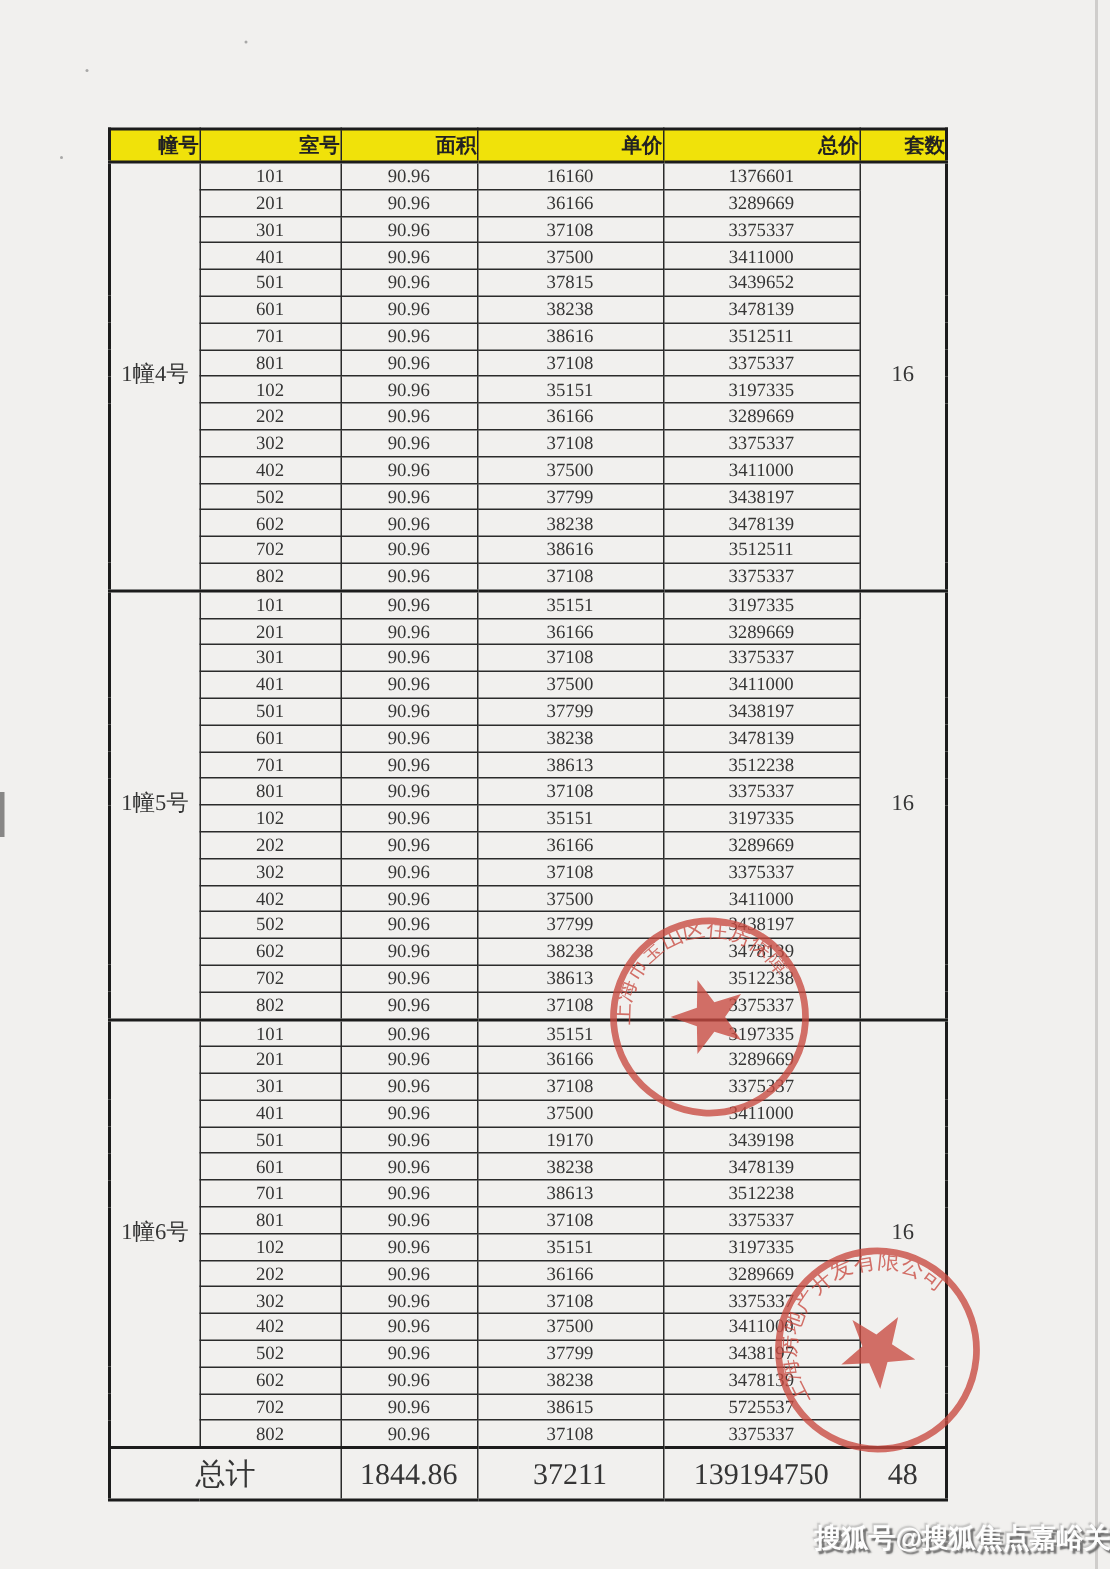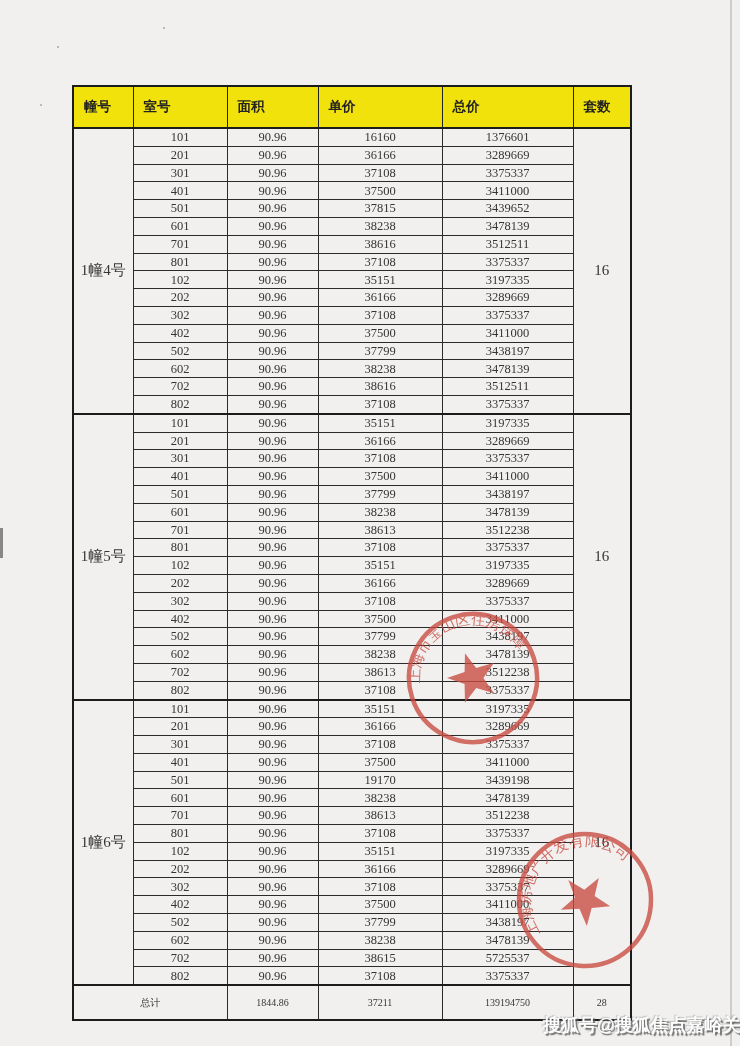--- a/index.html
+++ b/index.html
@@ -17,33 +17,33 @@
 
   table.price{
     position:absolute;left:72px;top:85px;width:558px;
     border-collapse:collapse;table-layout:fixed;
     border:2px solid #1c1c1c;
   }
   table.price th{
     height:20px;background:#f0e20a;
     border:1px solid #222;border-bottom:2px solid #1c1c1c;
     font-size:13.5px;font-weight:bold;color:#222;
-    padding:10px;text-align:left;
+    padding:0;text-align:right;
   }
   table.price td{
     height:16.81px;border:1px solid #2b2b2b;
     font-size:12.5px;color:#353535;
     padding:0;text-align:center;line-height:1;
     background:transparent;white-space:nowrap;overflow:hidden;
   }
   table.price td.building-cell,
   table.price td.units-cell{font-size:15px;}
   tr.section-start td{border-top:2px solid #1c1c1c;}
   tbody.total-body td{
-    height:33px;font-size:10px;
+    height:33px;font-size:20px;
     border-top:2px solid #1c1c1c;border-bottom:2px solid #1c1c1c;
   }
   .stamp{position:absolute;pointer-events:none;opacity:.78;}
   .stamp text{font-family:"Liberation Serif", serif;}
   .watermark{
     position:absolute;left:543px;top:1013px;width:196px;
     font-family:"Liberation Sans", sans-serif;
     font-size:18px;font-weight:bold;color:#fdfdfd;
     text-shadow:2px 2px 1px rgba(90,90,90,.85), -1px -1px 1px rgba(150,150,150,.5);
     white-space:nowrap;
@@ -374,21 +374,21 @@
           <td>37108</td>
           <td>3375337</td>
         </tr>
       </tbody>
     <tbody class="total-body">
       <tr>
         <td colspan="2">总计</td>
         <td>1844.86</td>
         <td>37211</td>
         <td>139194750</td>
-        <td>28</td>
+        <td>48</td>
       </tr>
     </tbody>
   </table>
 
   <svg class="stamp" style="left:393px;top:598px;" width="160" height="160" viewBox="-80 -80 160 160">
     <g transform="rotate(-18)">
       <circle cx="0" cy="0" r="64" fill="none" stroke="#c94a40" stroke-width="4.5"></circle>
       <polygon points="0,-26 6.11,-8.41 24.73,-8.03 9.89,3.21 15.28,21.03 0,10.4 -15.28,21.03 -9.89,3.21 -24.73,-8.03 -6.11,-8.41" fill="#c94a40"></polygon>
       <path id="arc1" d="M -51,16 A 53.5,53.5 0 1 1 51,16" fill="none"></path>
       <text font-size="14.5" fill="#c94a40">

